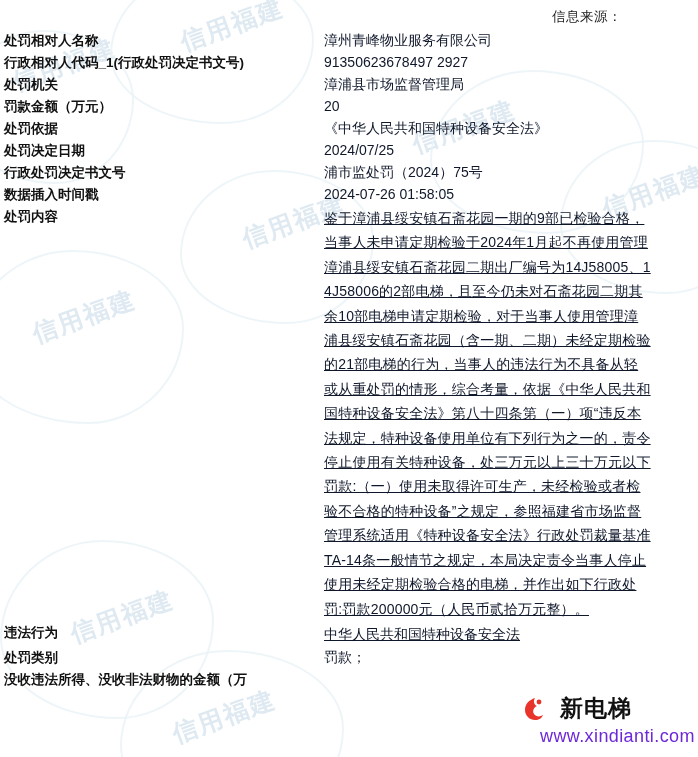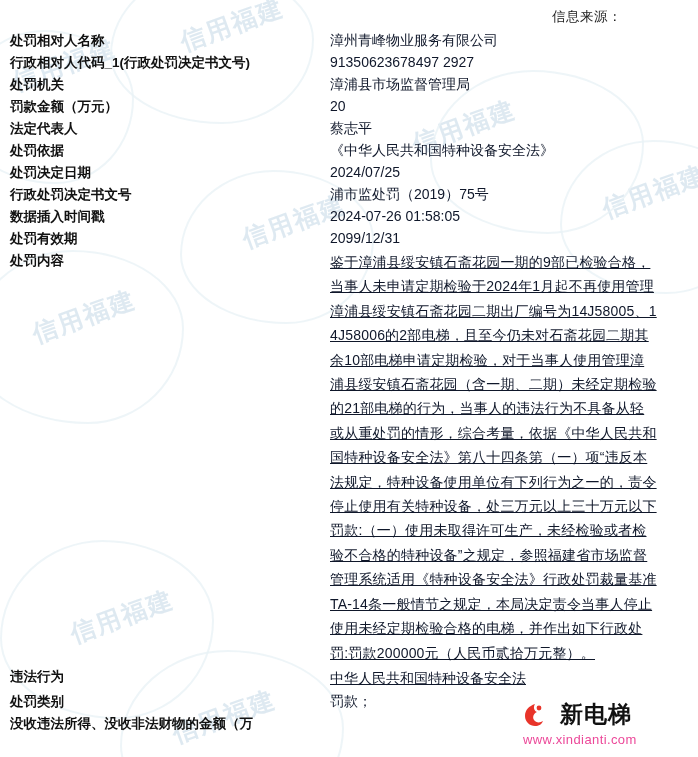--- a/index.html
+++ b/index.html
@@ -42,21 +42,21 @@
     opacity: .75;
   }
 
   
   .sheet {
     position: relative;
     z-index: 2;
     width: 623px;
     height: 757px;
     box-sizing: border-box;
-    padding: 8px 10px 0 10px;
+    padding: 8px 10px 0 4px;
   }
 
   .source-line {
     position: absolute;
     top: 8px;
     left: 552px;
     font-size: 13.5px;
     color: #222;
     letter-spacing: .5px;
   }
@@ -125,23 +125,23 @@
   .brand-mark svg { display: block; }
   .brand-name {
     font-size: 23px;
     font-weight: bold;
     color: #111;
     letter-spacing: 1px;
     font-family: "Liberation Sans", sans-serif;
   }
   .brand-url {
     margin-top: 2px;
-    margin-left: 1px;
-    font-size: 13px;
-    color: #ec4899;
+    margin-left: 18px;
+    font-size: 18px;
+    color: #6d28d9;
     letter-spacing: .4px;
     font-family: "Liberation Sans", sans-serif;
   }
 </style>
 </head>
 <body>
 
 <div class="watermark-layer">
   <div class="wm" style="left:10px; top:48px;">信用福建</div>
   <div class="wm" style="left:178px; top:8px;">信用福建</div>
@@ -178,42 +178,34 @@
       </tr>
       <tr class="row">
         <td class="label">处罚机关</td>
         <td class="value">漳浦县市场监督管理局</td>
       </tr>
       <tr class="row">
         <td class="label">罚款金额（万元）</td>
         <td class="value">20</td>
       </tr>
       <tr class="row">
-        <td class="label">法定代表人</td>
-        <td class="value">蔡志平</td>
-      </tr>
-      <tr class="row">
         <td class="label">处罚依据</td>
         <td class="value">《中华人民共和国特种设备安全法》</td>
       </tr>
       <tr class="row">
         <td class="label">处罚决定日期</td>
         <td class="value">2024/07/25</td>
       </tr>
       <tr class="row">
         <td class="label">行政处罚决定书文号</td>
-        <td class="value">浦市监处罚（2019）75号</td>
+        <td class="value">浦市监处罚（2024）75号</td>
       </tr>
       <tr class="row">
         <td class="label">数据插入时间戳</td>
         <td class="value">2024-07-26 01:58:05</td>
-      </tr>
-      <tr class="row">
-        <td class="label">处罚有效期</td>
-        <td class="value">2099/12/31</td>
       </tr>
 
       <tr class="row">
         <td class="label">处罚内容</td>
         <td class="value block">
           <div class="content-para">鉴于漳浦县绥安镇石斋花园一期的9部已检验合格，当事人未申请定期检验于2024年1月起不再使用管理漳浦县绥安镇石斋花园二期出厂编号为14J58005、14J58006的2部电梯，且至今仍未对石斋花园二期其余10部电梯申请定期检验，对于当事人使用管理漳浦县绥安镇石斋花园（含一期、二期）未经定期检验的21部电梯的行为，当事人的违法行为不具备从轻或从重处罚的情形，综合考量，依据《中华人民共和国特种设备安全法》第八十四条第（一）项“违反本法规定，特种设备使用单位有下列行为之一的，责令停止使用有关特种设备，处三万元以上三十万元以下罚款:（一）使用未取得许可生产，未经检验或者检验不合格的特种设备”之规定，参照福建省市场监督管理系统适用《特种设备安全法》行政处罚裁量基准TA-14条一般情节之规定，本局决定责令当事人停止使用未经定期检验合格的电梯，并作出如下行政处罚:罚款200000元（人民币贰拾万元整）。</div>
         </td>
       </tr>
 
       <tr class="row">

